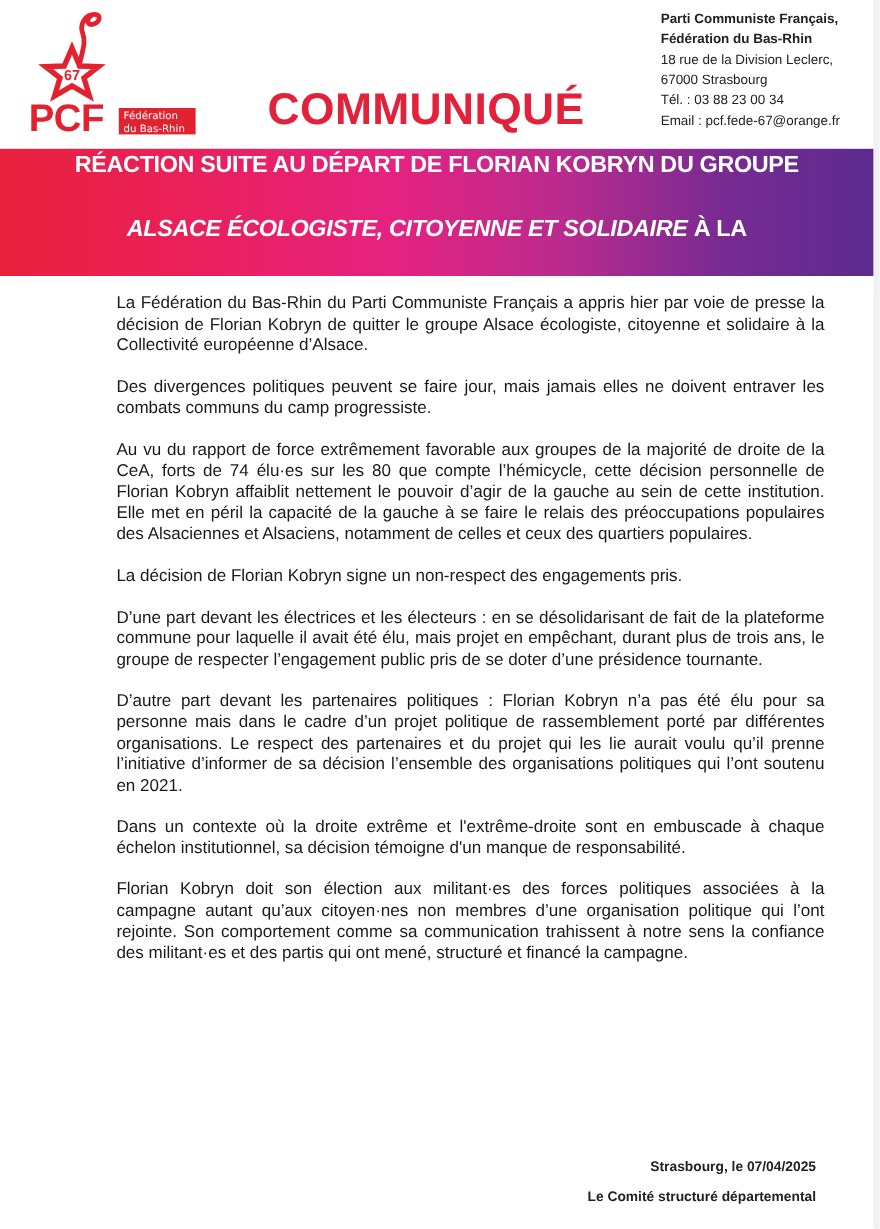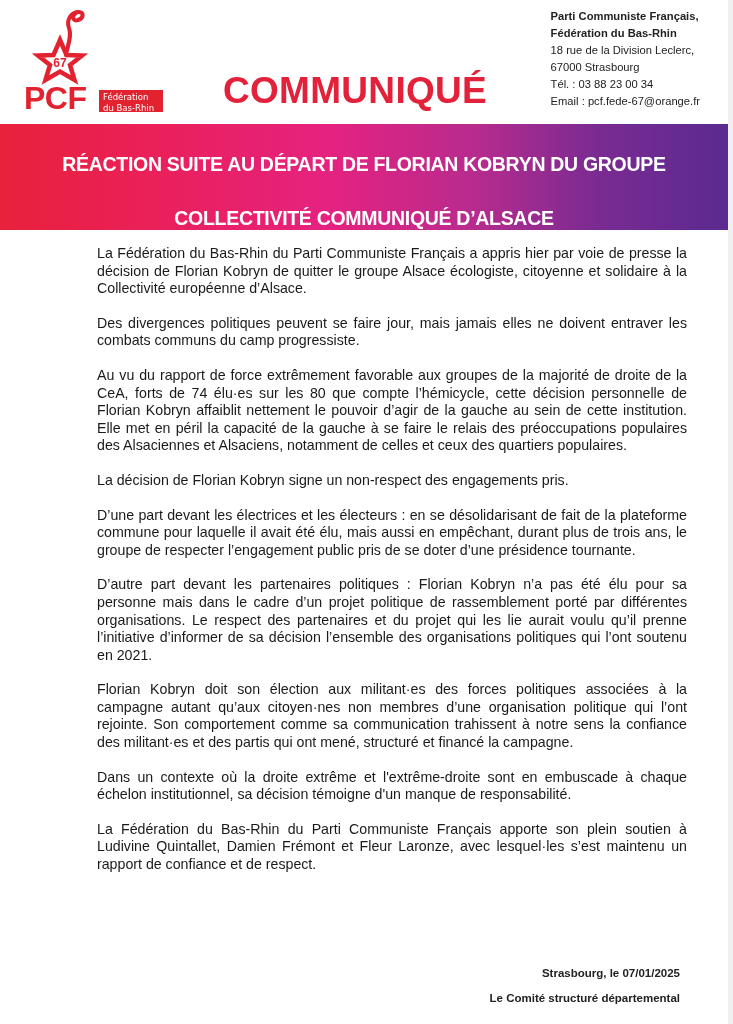--- a/index.html
+++ b/index.html
@@ -92,33 +92,33 @@
     <div class="b">Parti Communiste Français,</div>
     <div class="b">Fédération du Bas-Rhin</div>
     <div>18 rue de la Division Leclerc,</div>
     <div>67000 Strasbourg</div>
     <div>Tél. : 03 88 23 00 34</div>
     <div>Email : pcf.fede-67@orange.fr</div>
   </div>
 
   <div class="banner">
     <div class="line">RÉACTION SUITE AU DÉPART DE FLORIAN KOBRYN DU GROUPE</div>
+    <div class="line"><span class="it">ALSACE ÉCOLOGISTE, CITOYENNE ET SOLIDAIRE</span><span> À LA</span></div>
     <div class="line">COLLECTIVITÉ COMMUNIQUÉ D’ALSACE</div>
   </div>
 
   <div class="content">
     <p class="j">La Fédération du Bas-Rhin du Parti Communiste Français a appris hier par voie de presse la décision de Florian Kobryn de quitter le groupe Alsace écologiste, citoyenne et solidaire à la Collectivité européenne d’Alsace.</p>
     <p class="j">Des divergences politiques peuvent se faire jour, mais jamais elles ne doivent entraver les combats communs du camp progressiste.</p>
     <p class="j">Au vu du rapport de force extrêmement favorable aux groupes de la majorité de droite de la CeA, forts de 74 élu·es sur les 80 que compte l’hémicycle, cette décision personnelle de Florian Kobryn affaiblit nettement le pouvoir d’agir de la gauche au sein de cette institution. Elle met en péril la capacité de la gauche à se faire le relais des préoccupations populaires des Alsaciennes et Alsaciens, notamment de celles et ceux des quartiers populaires.</p>
     <p class="j">La décision de Florian Kobryn signe un non-respect des engagements pris.</p>
-    <p class="j">D’une part devant les électrices et les électeurs : en se désolidarisant de fait de la plateforme commune pour laquelle il avait été élu, mais aussi en empêchant, durant plus de trois ans, le groupe de respecter l’engagement public pris de se doter d’une présidence tournante.</p>
+    <p class="j">D’une part devant les électrices et les électeurs : en se désolidarisant de fait de la plateforme commune pour laquelle il avait été élu, mais projet en empêchant, durant plus de trois ans, le groupe de respecter l’engagement public pris de se doter d’une présidence tournante.</p>
     <p class="j">D’autre part devant les partenaires politiques : Florian Kobryn n’a pas été élu pour sa personne mais dans le cadre d’un projet politique de rassemblement porté par différentes organisations. Le respect des partenaires et du projet qui les lie aurait voulu qu’il prenne l’initiative d’informer de sa décision l’ensemble des organisations politiques qui l’ont soutenu en 2021.</p>
+    <p class="j">Dans un contexte où la droite extrême et l'extrême-droite sont en embuscade à chaque échelon institutionnel, sa décision témoigne d'un manque de responsabilité.</p>
     <p class="j">Florian Kobryn doit son élection aux militant·es des forces politiques associées à la campagne autant qu’aux citoyen·nes non membres d’une organisation politique qui l’ont rejointe. Son comportement comme sa communication trahissent à notre sens la confiance des militant·es et des partis qui ont mené, structuré et financé la campagne.</p>
-    <p class="j">Dans un contexte où la droite extrême et l'extrême-droite sont en embuscade à chaque échelon institutionnel, sa décision témoigne d'un manque de responsabilité.</p>
-    <p class="j">La Fédération du Bas-Rhin du Parti Communiste Français apporte son plein soutien à Ludivine Quintallet, Damien Frémont et Fleur Laronze, avec lesquel·les s’est maintenu un rapport de confiance et de respect.</p>
   </div>
 
   <div class="signature">
-    <div>Strasbourg, le 07/01/2025</div>
+    <div>Strasbourg, le 07/04/2025</div>
     <div>Le Comité structuré départemental</div>
   </div>
 </div>
 <div class="right-edge"></div>
 
 </body></html>

